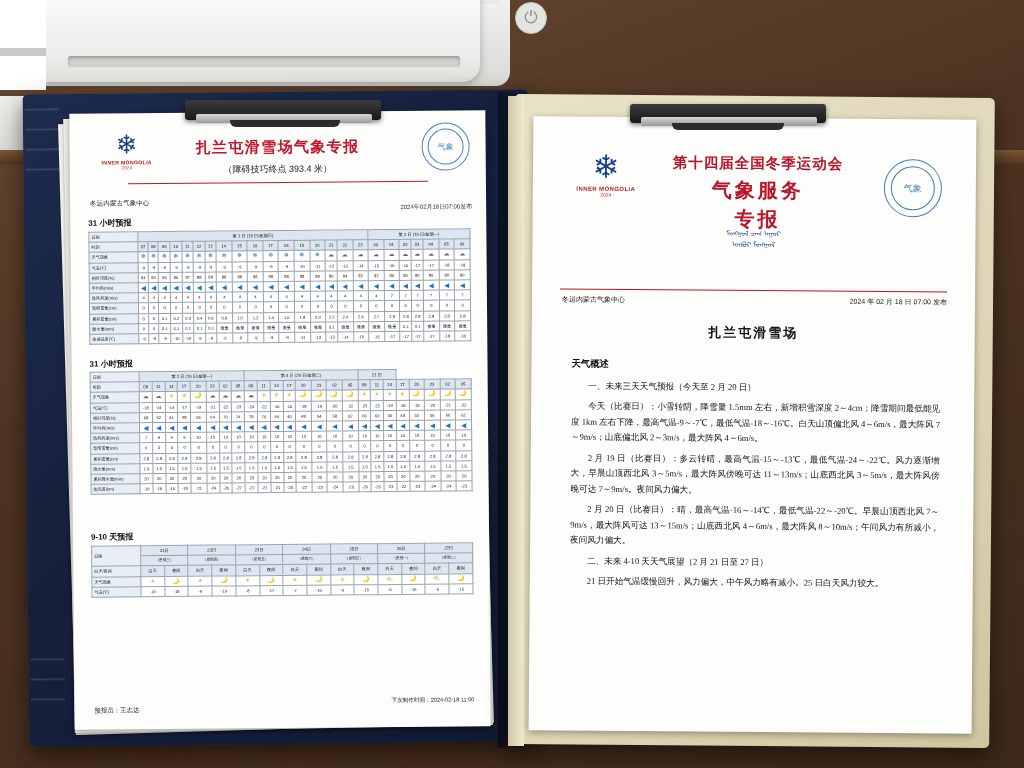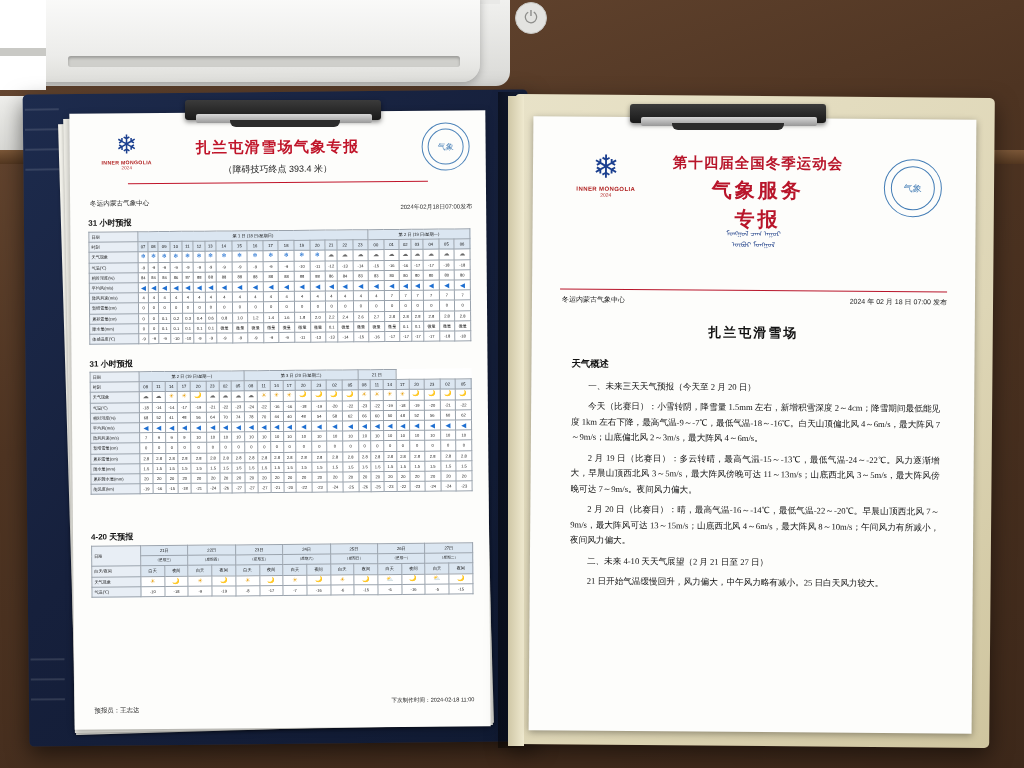--- a/index.html
+++ b/index.html
@@ -748,21 +748,21 @@
               <td class="">-23</td>
               <td class="">-22</td>
               <td class="">-23</td>
               <td class="">-24</td>
               <td class="">-24</td>
               <td class="">-23</td>
             </tr>
           </tbody>
         </table>
 
-      <div class="sec-h" style="top:418px">4-20 天预报</div>
+      <div class="sec-h" style="top:418px">9-10 天预报</div>
       <table class="tbl" id="t410" style="left:18px;top:432px;width:382px">
           <tbody>
             <tr>
               <td class="rh" rowspan="2">日期</td>
               <td class="hd" colspan="2">21日</td>
               <td class="hd" colspan="2">22日</td>
               <td class="hd" colspan="2">23日</td>
               <td class="hd" colspan="2">24日</td>
               <td class="hd" colspan="2">25日</td>
               <td class="hd" colspan="2">26日</td>

